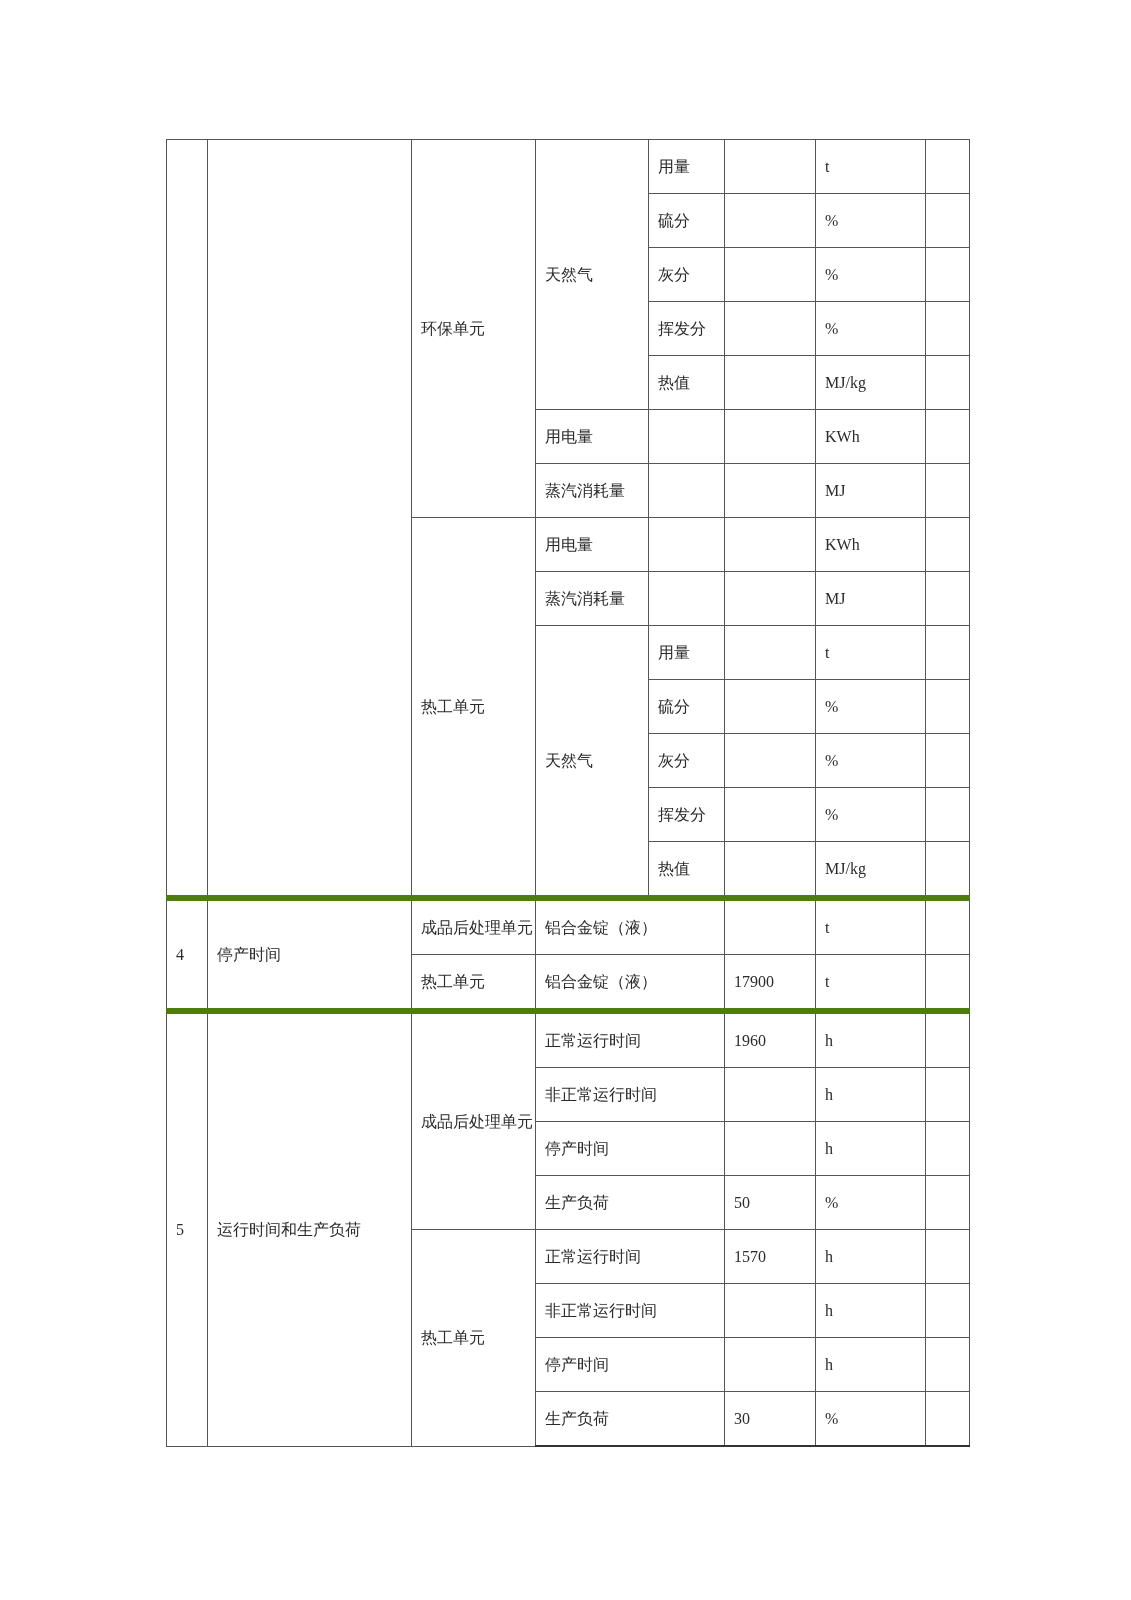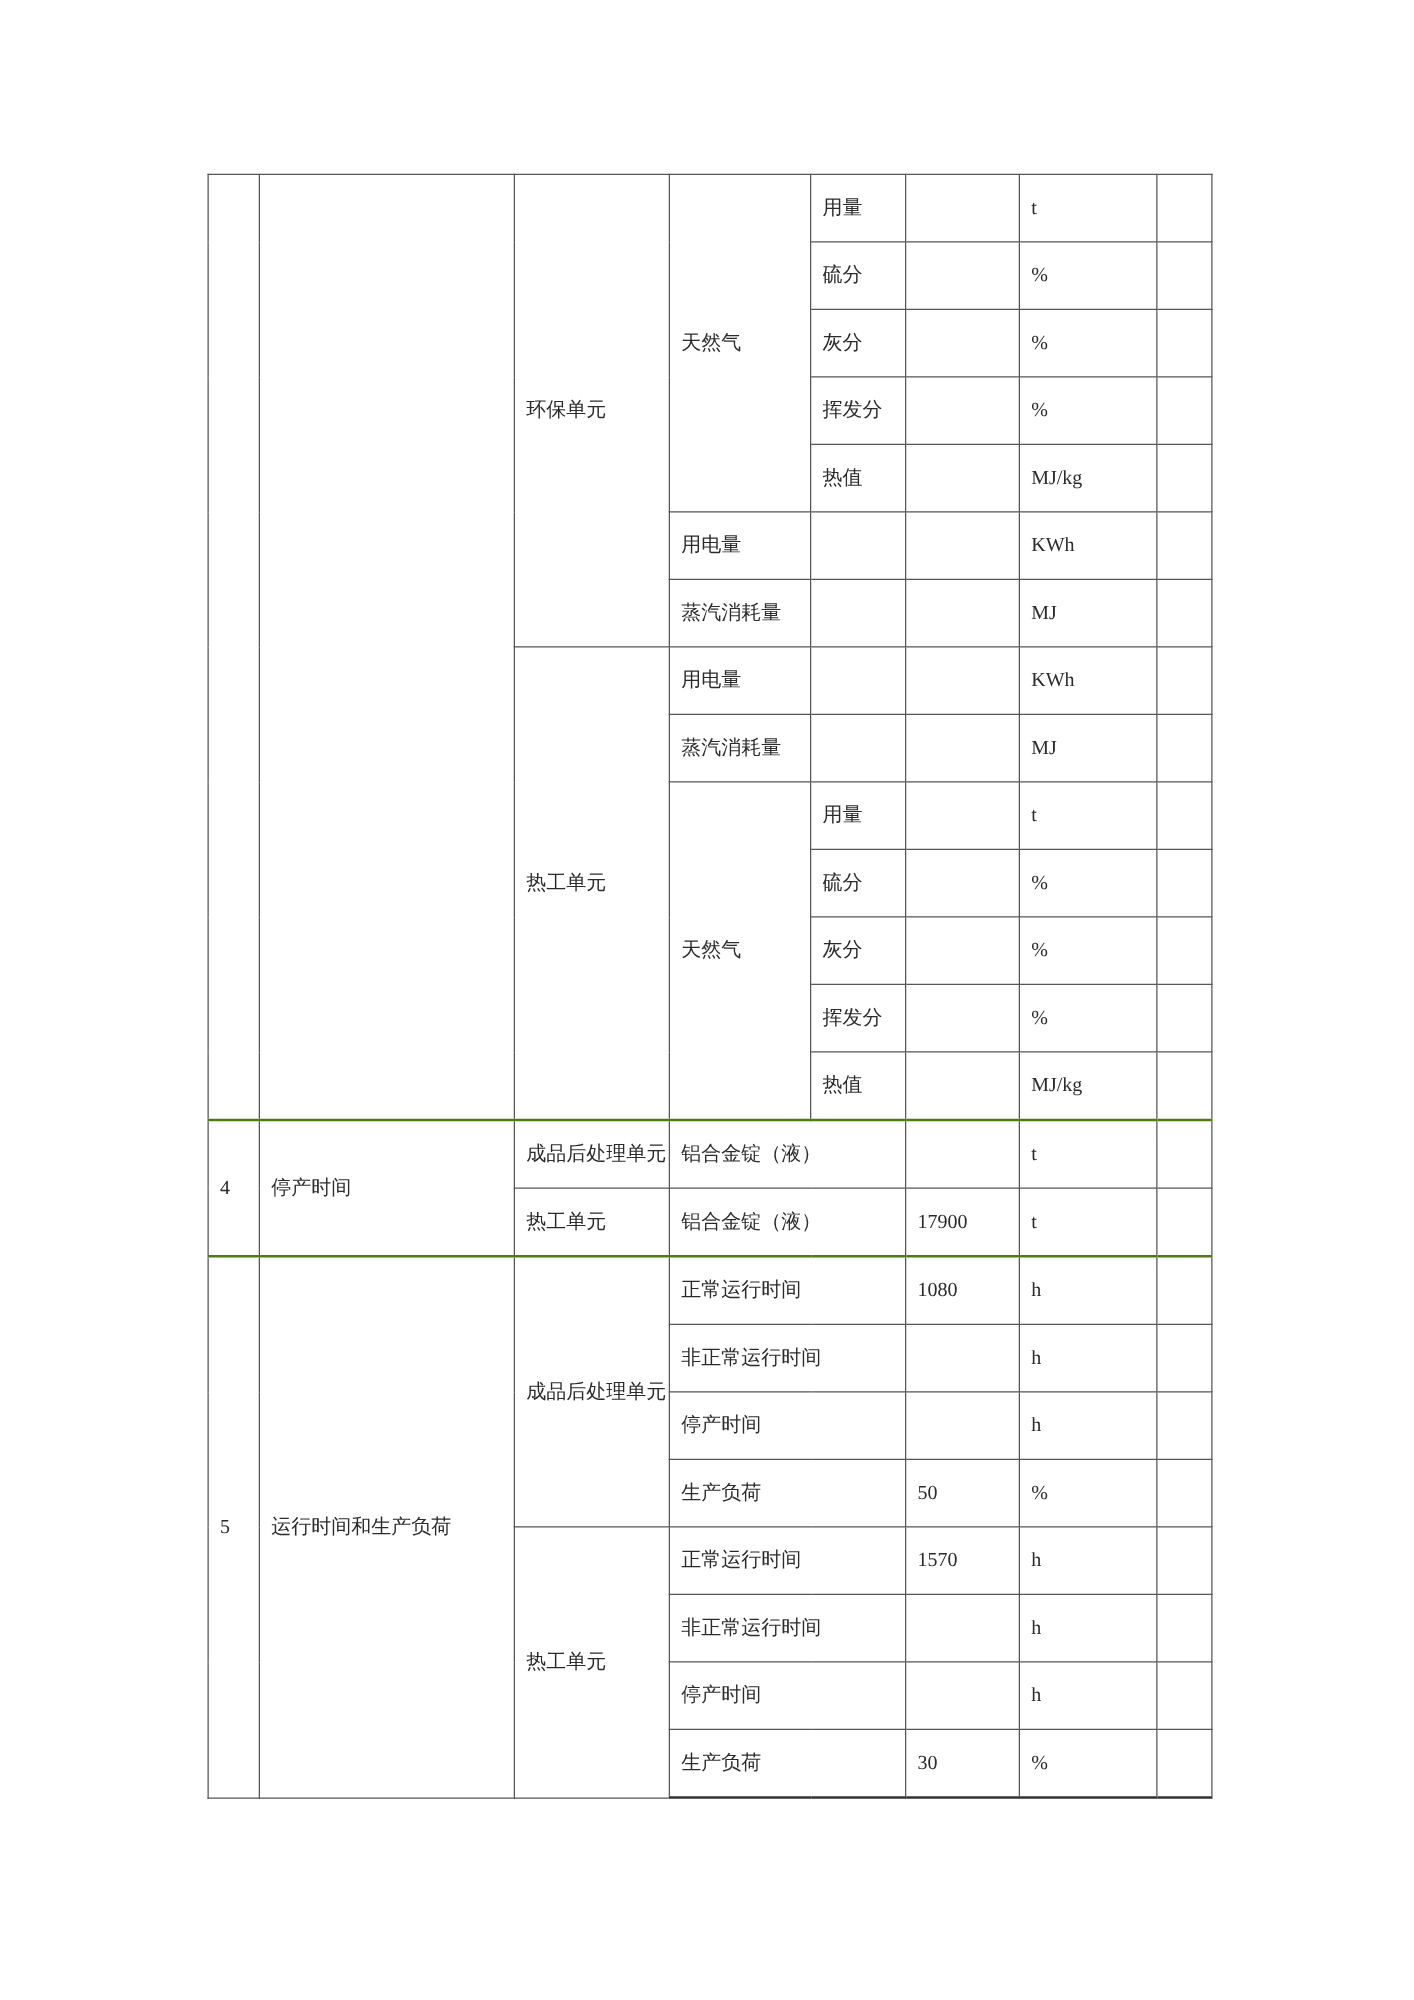--- a/index.html
+++ b/index.html
@@ -19,21 +19,21 @@
     height:53px;
     font-size:16px;
     color:#2b2b2b;
     padding:0 2px 0 9px;
     vertical-align:middle;
     text-align:left;
     white-space:nowrap;
     line-height:1.1;
   }
   td.sn{text-align:center;padding:0;}
-  tr.sec td{border-top:2px solid #4d7c0f;}
+  tr.sec td{border-top:6px solid #4d7c0f;}
   tr.last td{border-bottom:2px solid #323232;}
   
   col.c1{width:41px;}  col.c2{width:204px;} col.c3{width:121px;}
   col.c4{width:113px;} col.c5{width:76px;}  col.c6{width:91px;}
   col.c7{width:110px;} col.c8{width:44px;}
 </style>
 </head>
 <body>
 
 <div class="page">
@@ -161,21 +161,21 @@
         <td>17900</td>
         <td>t</td>
         <td></td>
       </tr>
 
       <tr class="sec">
         <td class="sn" rowspan="8">5</td>
         <td rowspan="8">运行时间和生产负荷</td>
         <td rowspan="4">成品后处理单元</td>
         <td colspan="2">正常运行时间</td>
-        <td>1080</td>
+        <td>1960</td>
         <td>h</td>
         <td></td>
       </tr>
       <tr>
         <td colspan="2">非正常运行时间</td>
         <td></td>
         <td>h</td>
         <td></td>
       </tr>
       <tr>

